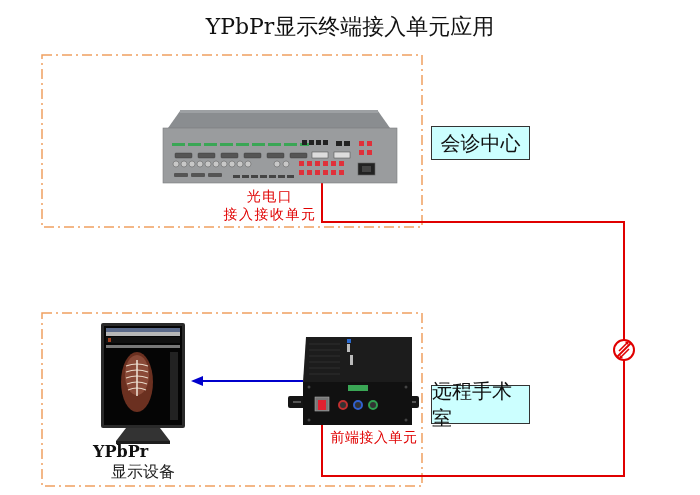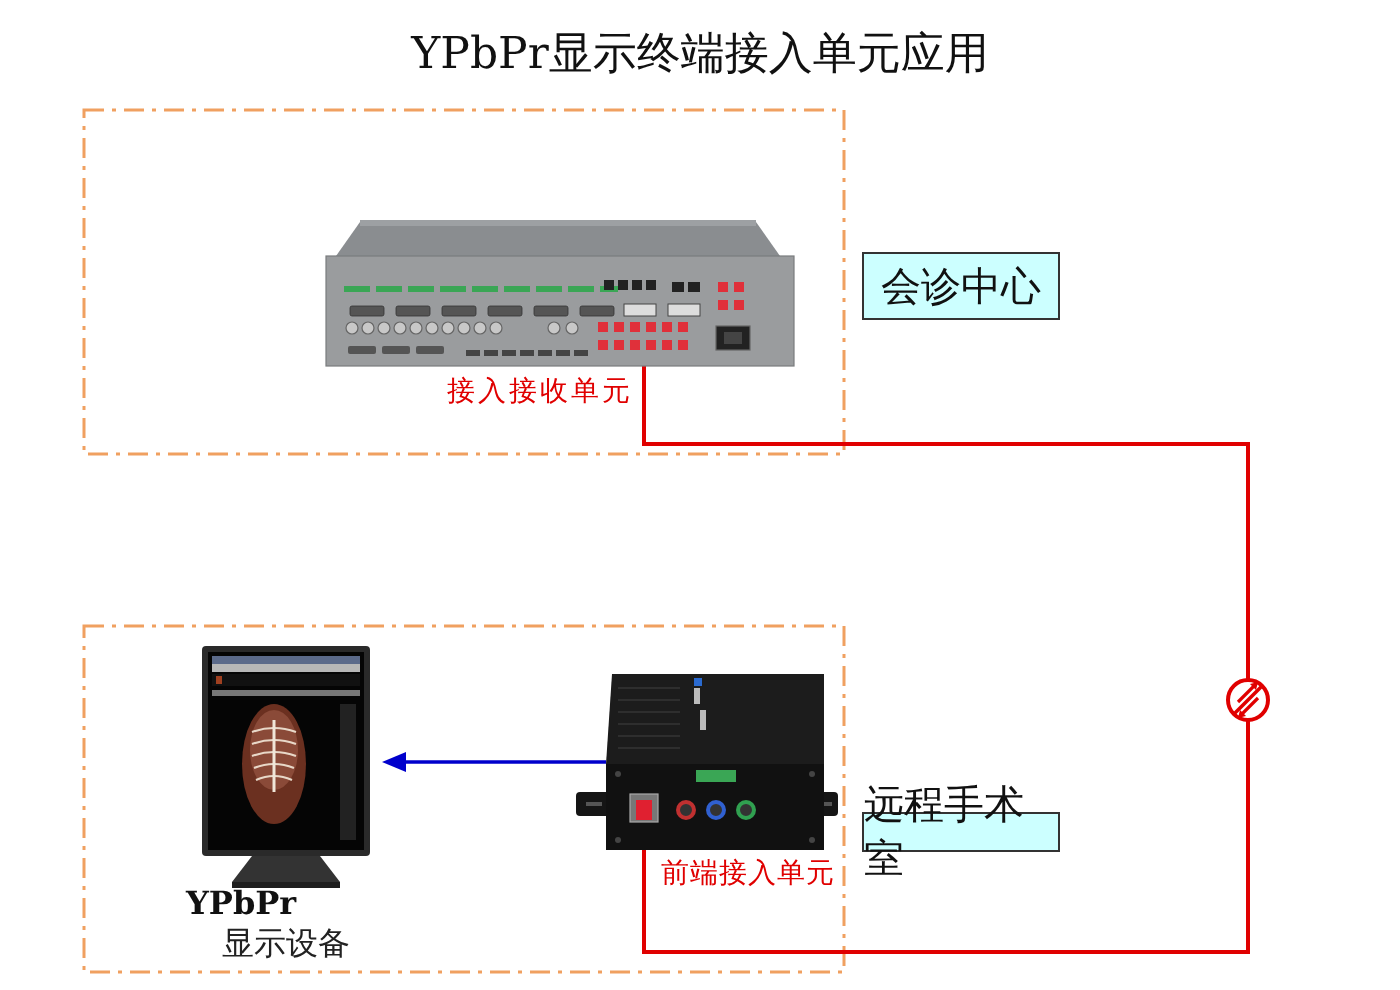--- a/index.html
+++ b/index.html
@@ -195,23 +195,24 @@
     <rect x="315" y="397" width="14" height="14" fill="#777" stroke="#aaa" stroke-width="0.6"></rect>
     <rect x="318" y="400" width="8" height="10" fill="#e02030"></rect>
 
     <circle cx="343" cy="405" r="4" fill="#333" stroke="#c03030" stroke-width="2"></circle>
     <circle cx="358" cy="405" r="4" fill="#333" stroke="#3060d0" stroke-width="2"></circle>
     <circle cx="373" cy="405" r="4" fill="#333" stroke="#30a050" stroke-width="2"></circle>
   </g>
 </svg>
 
 <div class="abs zone-label" style="left:431px; top:126px; width:99px; height:34px;">会诊中心</div>
-<div class="abs zone-label" style="left:431px; top:406px; width:99px; height:20px;">远程手术室</div>
+<div class="abs zone-label" style="left:431px; top:385px; width:99px; height:39px;">远程手术室</div>
 
 <div class="abs red-label" style="left:215px; top:187px; width:110px;">
+  <div>光电口</div>
   <div>接入接收单元</div>
 </div>
 
 <div class="abs red-label" style="left:324px; top:428px; width:100px; letter-spacing:0.5px;">
   <div>前端接入单元</div>
 </div>
 
 <div class="abs dev-label-top" style="left:93px; top:442px; width:100px;">YPbPr</div>
 <div class="abs dev-label-bot" style="left:93px; top:462px; width:100px;">显示设备</div>
 

